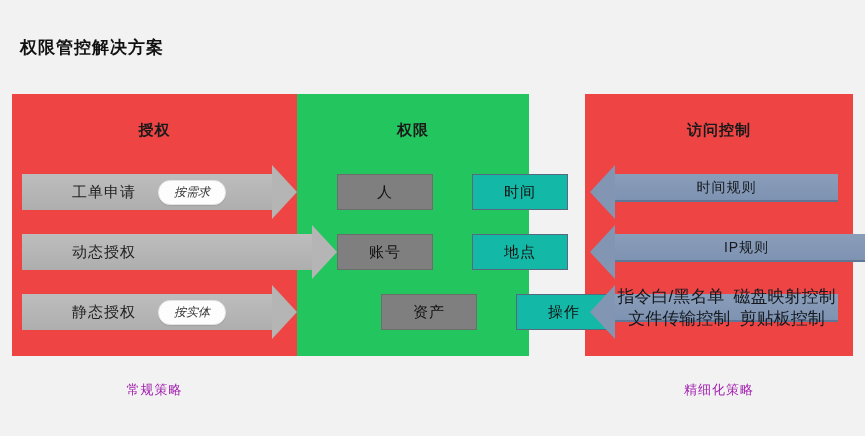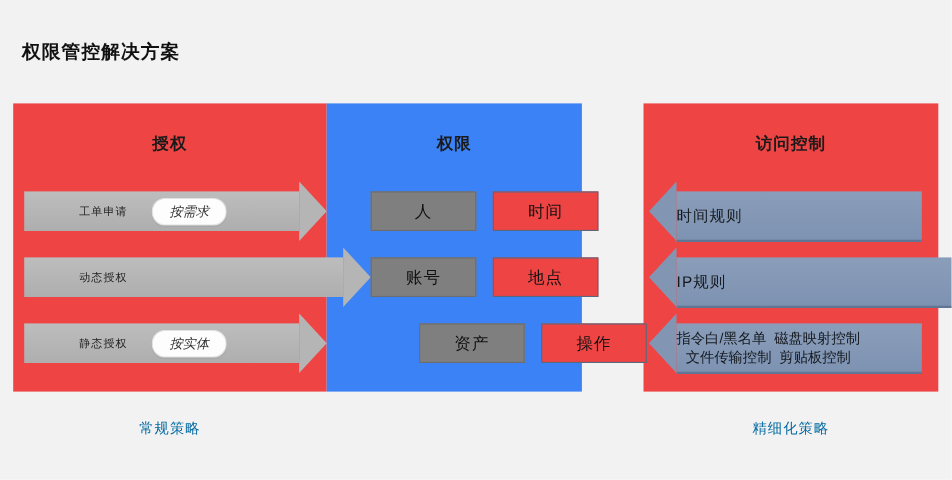--- a/index.html
+++ b/index.html
@@ -18,21 +18,21 @@
     text-align:left;
     font-size:17px;font-weight:bold;color:#111;
     letter-spacing:1px;
     padding-left:20px;
   }
   .band{
     position:absolute;top:94px;height:262px;
     background:#ef4444;
   }
   .band-left{left:12px;width:285px;}
-  .band-middle{left:297px;width:232px;background:#3b82f6;}
+  .band-middle{left:297px;width:232px;background:#22c55e;}
   .band-right{left:585px;width:268px;}
   .band-header{
     padding-top:27px;
     text-align:center;
     font-size:15px;font-weight:bold;color:#1a1a1a;
     letter-spacing:1px;
   }
   
   .l-arrow{
     position:absolute;left:22px;width:275px;height:54px;
@@ -43,70 +43,70 @@
     display:flex;align-items:center;
     padding-left:50px;box-sizing:border-box;
   }
   .l-arrow .head{
     position:absolute;right:0;top:0;width:0;height:0;
     border-top:27px solid transparent;
     border-bottom:27px solid transparent;
     border-left:25px solid #b5b5b5;
   }
   .l-arrow .label{
-    font-size:10px;color:#222;letter-spacing:1px;white-space:nowrap;
+    font-size:15px;color:#222;letter-spacing:1px;white-space:nowrap;
   }
   .pill{
     margin-left:22px;
     background:#fdfdfd;
     border:1px solid #e2e2e2;
     border-radius:12px;
     padding:3px 15px;
     font-size:12px;color:#333;
     white-space:nowrap;
     box-shadow:0 1px 1px rgba(0,0,0,0.08);
     font-style:italic;
   }
   
   .mbox{
     position:absolute;width:96px;height:36px;
     display:flex;align-items:center;justify-content:center;
     font-size:15px;color:#111;letter-spacing:1px;
     box-sizing:border-box;
   }
   .mbox.gray{left:337px;background:#7f7f7f;border:1px solid #6d6d6d;}
-  .mbox.blue{left:448px;background:#ef4444;border:1px solid #58697f;}
+  .mbox.blue{left:472px;background:#14b8a6;border:1px solid #58697f;}
   
   .r-arrow{
     position:absolute;left:590px;width:248px;height:54px;
   }
   .r-arrow .body{
-    position:absolute;left:25px;top:9px;right:0;height:46px;
+    position:absolute;left:25px;top:9px;right:0;height:28px;
     background:linear-gradient(#8a9eba,#7d92b1);
     box-shadow:inset 0 -2px 0 rgba(62,84,114,.45);
-    display:flex;align-items:center;justify-content:flex-start;
+    display:flex;align-items:center;justify-content:center;
     text-align:center;
   }
   .r-arrow .head{
     position:absolute;left:0;top:0;width:0;height:0;
     border-top:27px solid transparent;
     border-bottom:27px solid transparent;
     border-right:25px solid #8296b4;
   }
   .r-arrow .label{
     font-size:14px;color:#15191f;letter-spacing:1px;white-space:nowrap;
   }
   .r-arrow .small-lines{
-    font-size:13px;color:#15191f;line-height:1.3;white-space:pre;
+    font-size:17px;color:#15191f;line-height:1.3;white-space:pre;
   }
   .row1{top:165px;} .row2{top:225px;padding-left:40px;} .row3{top:285px;}
   .boxrow1{top:174px;} .boxrow2{top:234px;} .boxrow3{top:294px;margin-left:44px;}
   .footer-label{
     position:absolute;top:381px;
-    font-size:13px;color:#0369a1;letter-spacing:1px;
+    font-size:13px;color:#a21caf;letter-spacing:1px;
     text-align:center;
   }
   .footer-left{left:12px;width:285px;}
   .footer-right{left:585px;width:268px;text-align:center;}
 </style>
 </head>
 <body>
 
 <div class="page">
 

